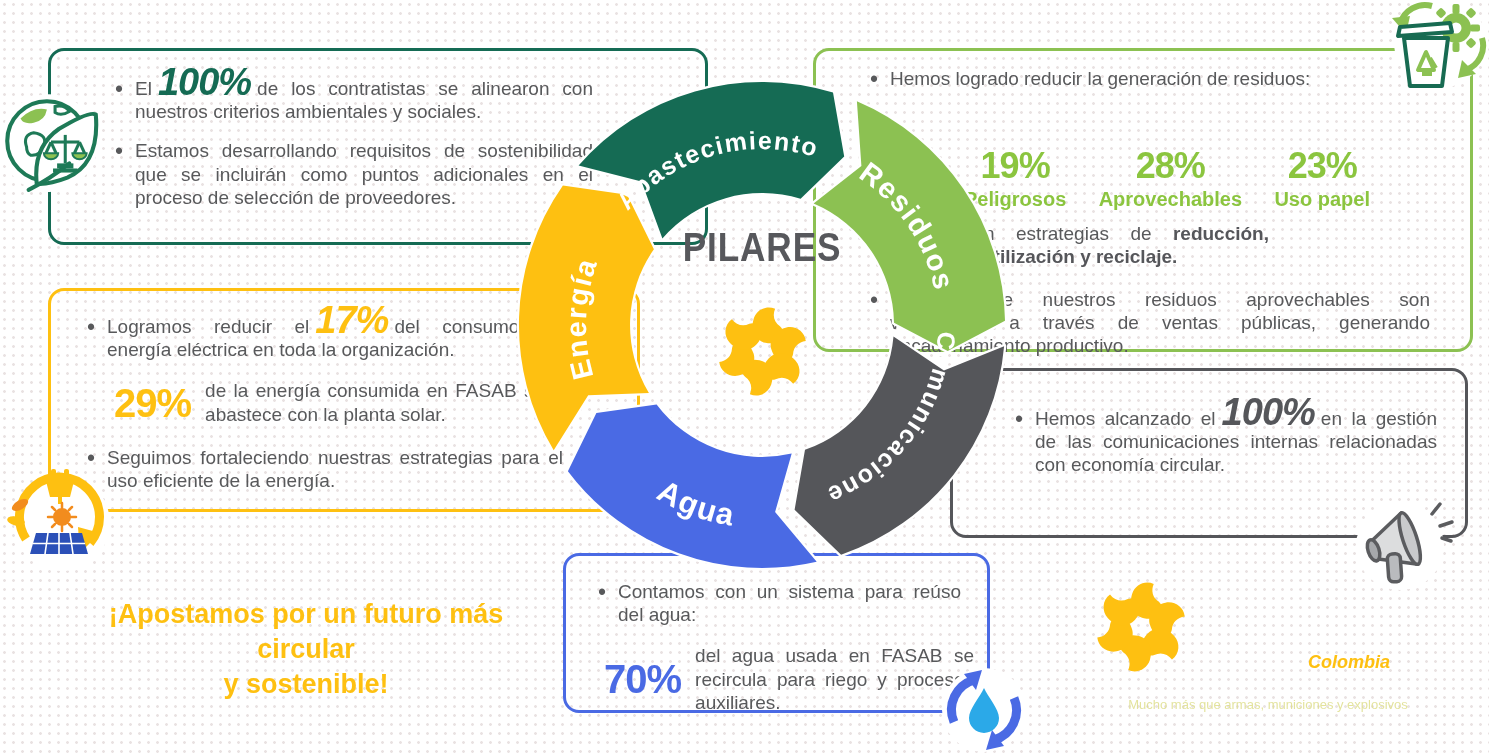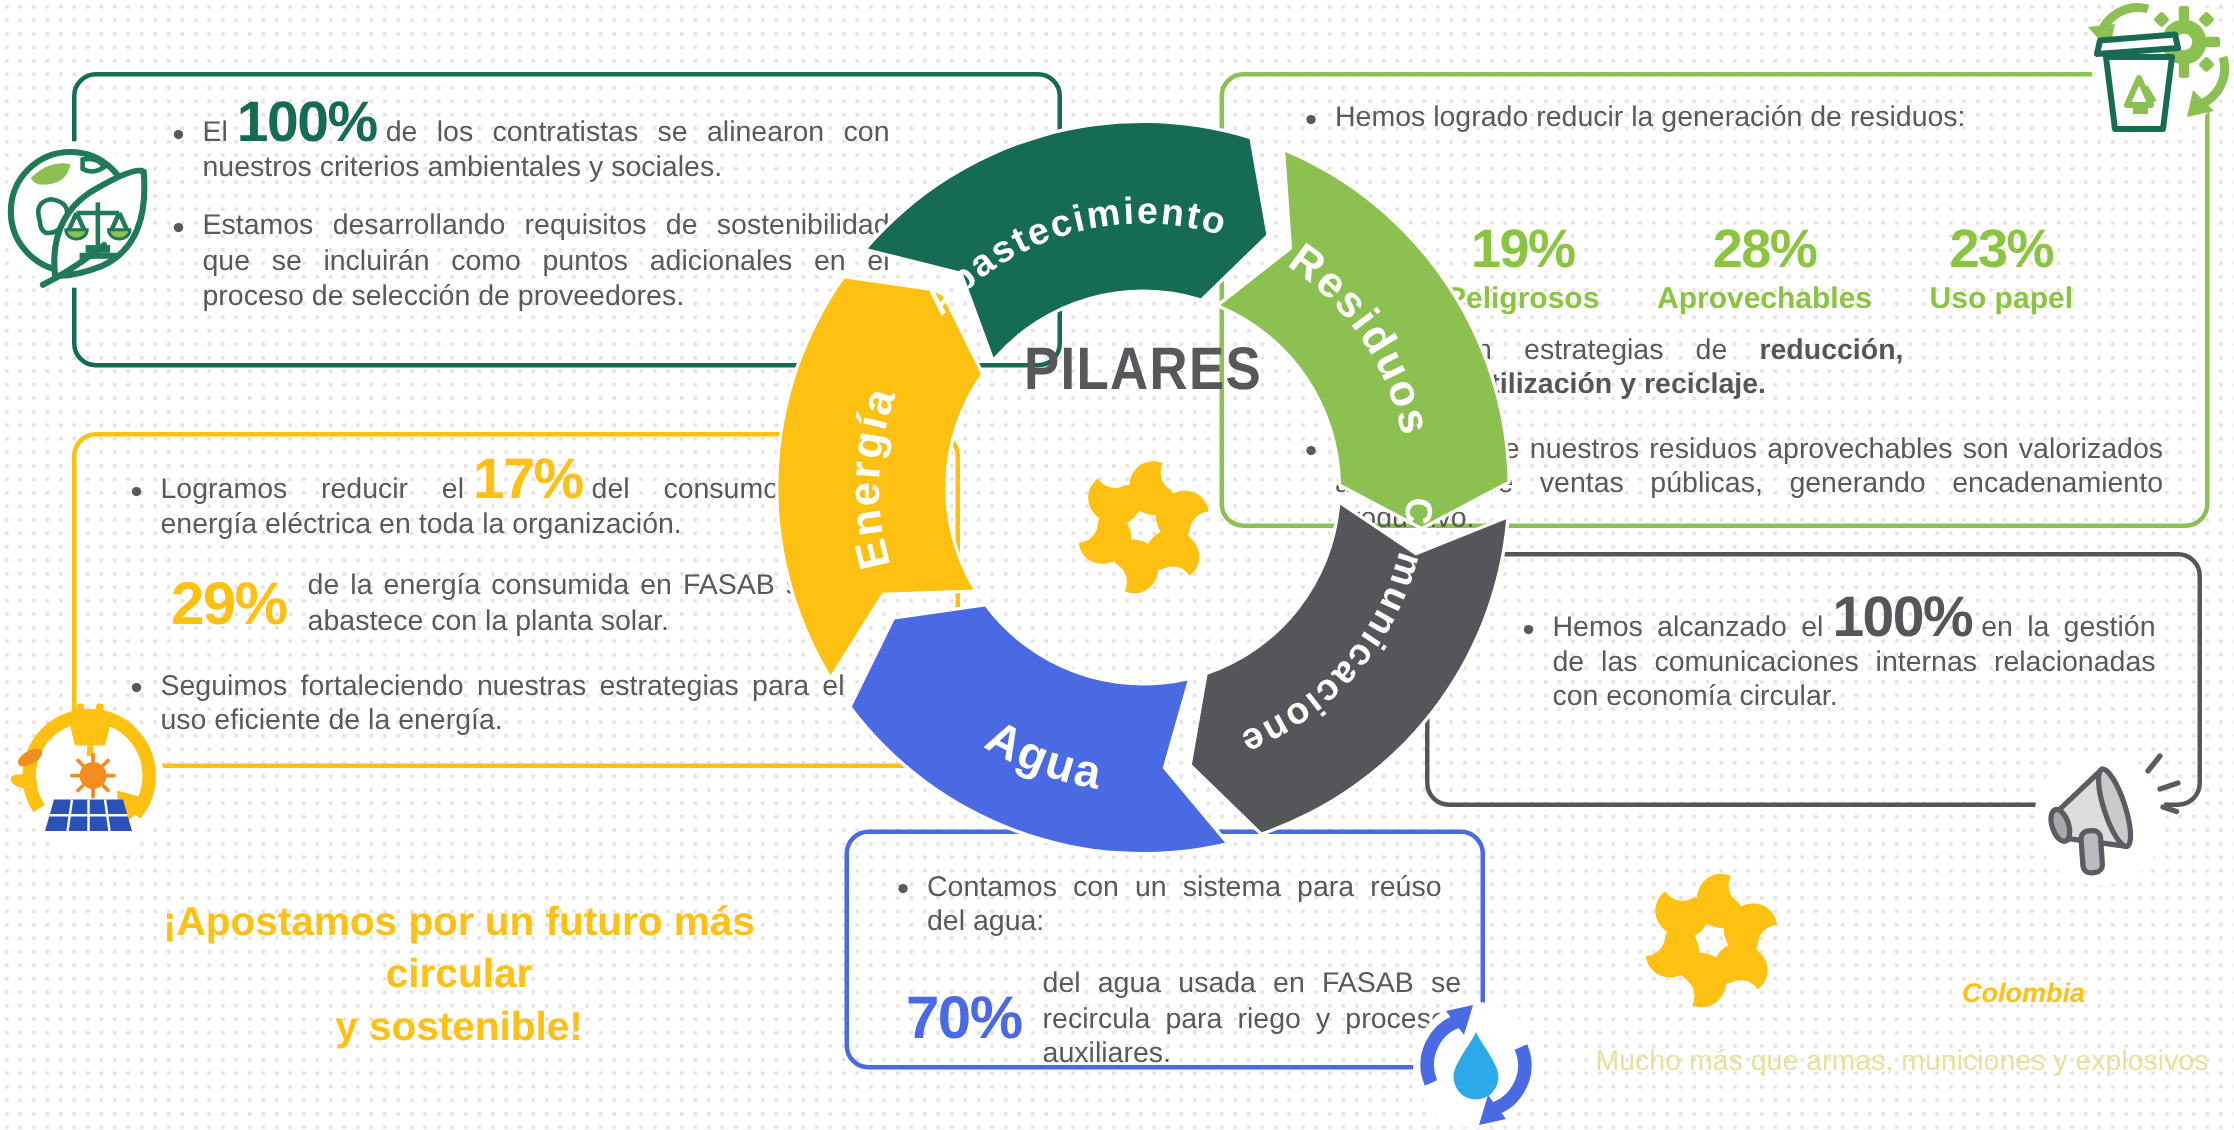--- a/index.html
+++ b/index.html
@@ -5,28 +5,28 @@
   html,body{margin:0;padding:0;background:#fff;}
   .canvas{
     position:relative;width:1489px;height:753px;overflow:hidden;background:#fff;
     background-image:radial-gradient(circle,#e9e2e2 1.3px,transparent 1.5px);
     background-size:9px 9px;
     font-family:"Liberation Sans",sans-serif;
   }
   .layer{position:absolute;left:0;top:0;pointer-events:none;}
   .box{position:absolute;border:3px solid;border-radius:16px;background:transparent;box-sizing:border-box;}
   .box-abastecimiento{left:48px;top:48px;width:660px;height:197px;border-color:#156B54;padding:26px 112px 10px 62px;}
-  .box-residuos{left:813px;top:48px;width:660px;height:304px;border-color:#8CC152;padding:16px 28px 10px 52px;}
+  .box-residuos{left:813px;top:48px;width:660px;height:304px;border-color:#8CC152;padding:16px 40px 10px 52px;}
   .box-energia{left:48px;top:288px;width:592px;height:224px;border-color:#FEC011;padding:24px 74px 10px 34px;}
   .box-comunicaciones{left:950px;top:368px;width:518px;height:170px;border-color:#55565A;padding:36px 28px 10px 60px;}
   .box-agua{left:563px;top:553px;width:427px;height:160px;border-color:#4A6AE4;padding:24px 26px 10px 30px;}
   .btext{color:#58595B;font-size:19px;line-height:1.22;}
   .bullet{position:relative;padding-left:22px;text-align:justify;margin:0 0 16px 0;}
   .bullet::before{content:"\2022";position:absolute;left:2px;top:-2px;font-size:23px;color:#58595B;}
-  .bignum{font-weight:bold;font-size:38px;line-height:0;letter-spacing:-1px;margin:0 6px;white-space:nowrap;}
+  .bignum{font-weight:bold;font-size:38px;line-height:0;letter-spacing:-1px;margin:0 6px;white-space:nowrap;font-style:italic;}
   .c-green{color:#156B54}.c-lgreen{color:#8BC53F}.c-gray{color:#55565A}.c-blue{color:#4A6AE4}.c-yellow{color:#FEC011}
   .res-stats{display:flex;justify-content:space-between;margin:6px 60px 10px 96px;}
   .res-stat{text-align:center;}
   .res-stat .val{font-size:36px;font-weight:bold;color:#8BC53F;letter-spacing:-1px;line-height:1;margin-top:42px;}
   .res-stat .lab{font-size:20px;font-weight:bold;color:#8BC53F;margin-top:3px;}
   .strategy{margin:6px 0 20px 96px;width:305px;text-align:justify;color:#58595B;font-size:19px;line-height:1.22;}
   .strategy b{color:#55565A;}
   .statrow{display:flex;align-items:center;margin:18px 0 20px 0;}
   .statrow .num{font-size:40px;font-weight:bold;letter-spacing:-1px;margin-right:14px;line-height:1;}
   .statrow .txt{flex:1;text-align:justify;color:#58595B;font-size:19px;line-height:1.22;}
@@ -36,21 +36,21 @@
     position:absolute;left:762px;top:247px;transform:translate(-50%,-50%) scaleX(.88);
     font-size:40px;font-weight:bold;color:#57585C;letter-spacing:1px;white-space:nowrap;
   }
   .tagline{position:absolute;left:88px;top:597px;width:436px;text-align:center;
     font-weight:bold;font-size:27px;color:#FEC011;line-height:1.3;}
   .logo-name{position:absolute;left:1194px;top:592px;font-size:58px;font-weight:bold;
     color:#FEC011;letter-spacing:-2px;line-height:1;}
   .logo-country{position:absolute;left:1308px;top:652px;font-size:18px;font-style:italic;
     font-weight:bold;color:#FEC011;}
   .logo-slogan{position:absolute;left:1050px;top:697px;width:436px;text-align:center;
-    font-size:19px;color:rgba(222,222,140,0.85);white-space:nowrap;}
+    font-size:13px;color:rgba(222,222,140,0.85);white-space:nowrap;}
   .icon{position:absolute;}
   .seg-label{font-family:"Liberation Sans",sans-serif;font-weight:bold;fill:#ffffff;letter-spacing:1.5px;}
 </style>
 </head>
 <body>
 
 <div class="canvas">
 
   <div class="box box-abastecimiento btext">
     <p class="bullet">

